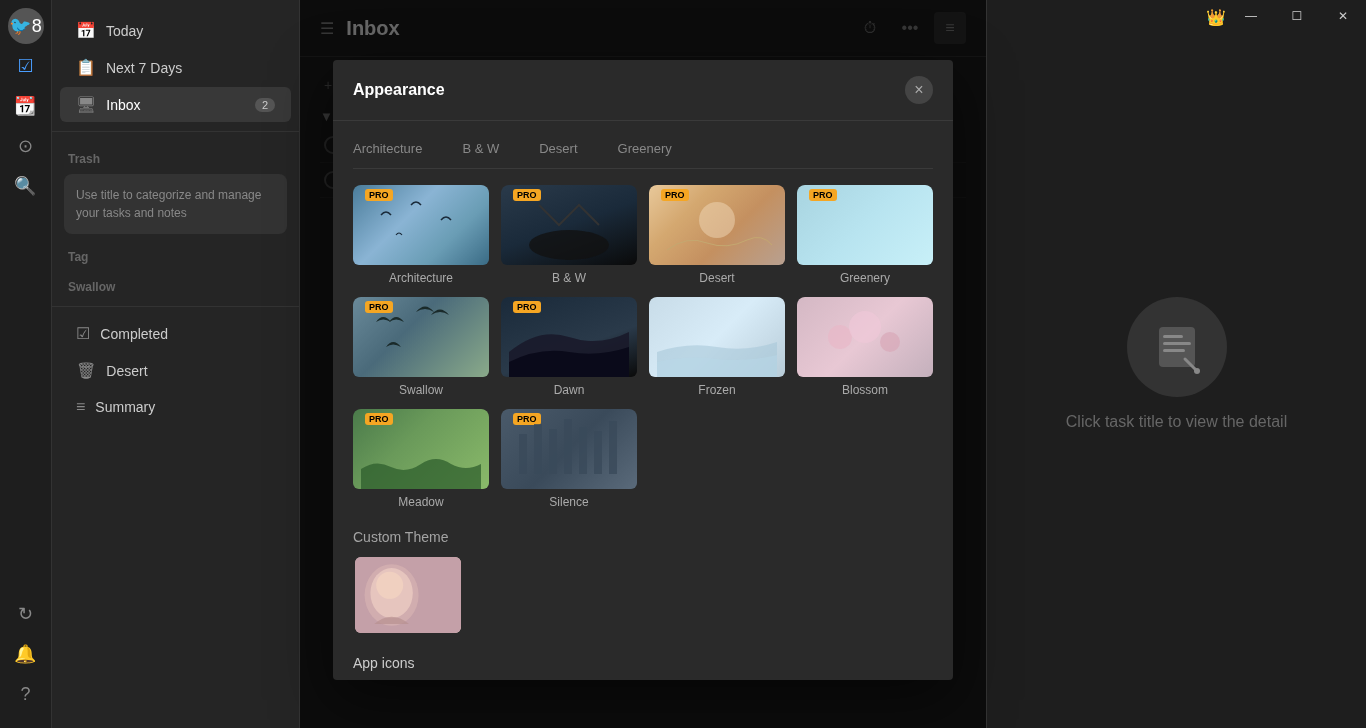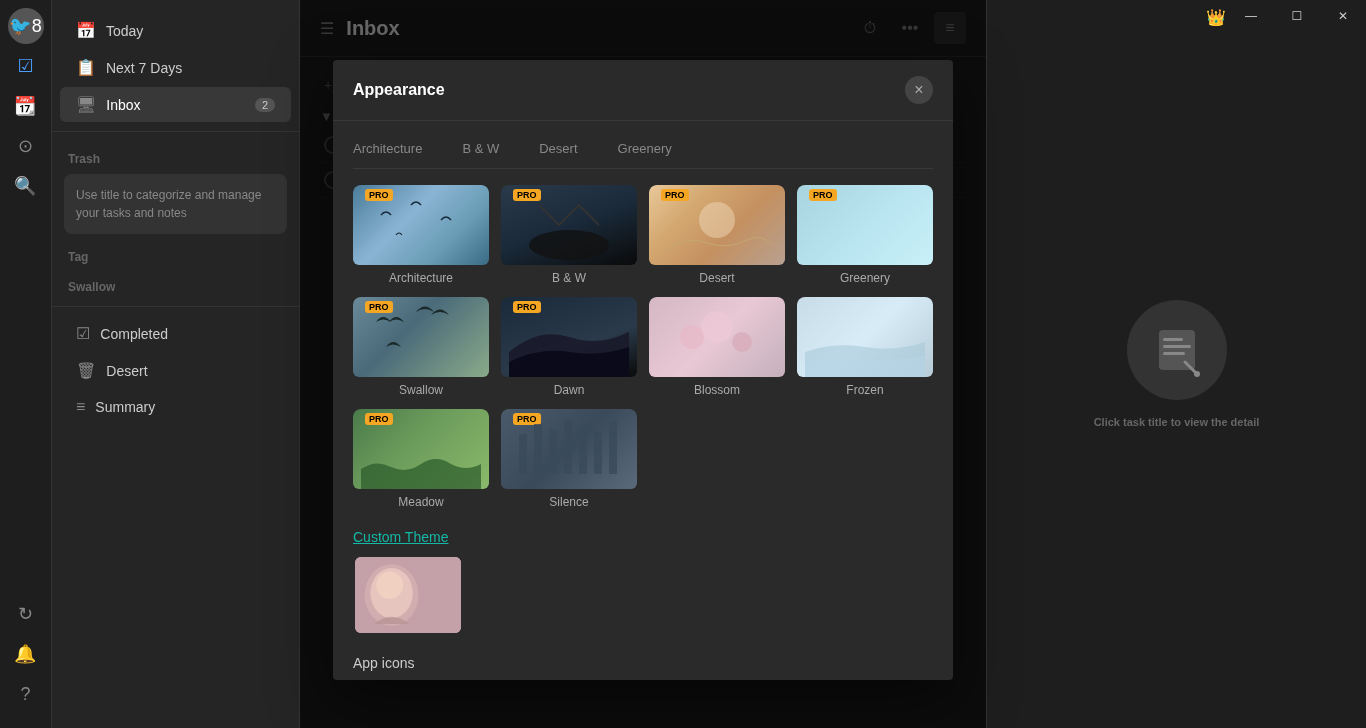--- a/index.html
+++ b/index.html
@@ -210,24 +210,23 @@
       width: 100px;
       height: 100px;
       border-radius: 50%;
       background: #333;
       display: flex;
       align-items: center;
       justify-content: center;
       margin-bottom: 16px;
     }
     .right-panel-text {
-      font-size: 11px;
+      font-size: 16px;
       color: #666;
       text-align: center;
-      font-weight: bold;
     }
 
     
     .modal-overlay {
       position: absolute;
       top: 0; left: 0; right: 0; bottom: 0;
       background: rgba(0,0,0,0.6);
       display: flex;
       align-items: flex-start;
       justify-content: center;
@@ -354,24 +353,23 @@
     .bg-silence {
       background: linear-gradient(135deg, #4a5a6a 0%, #3a4a5a 50%, #5a6a7a 100%);
     }
 
     
     .custom-theme-section {
       margin-bottom: 20px;
     }
     .custom-theme-label {
       font-size: 14px;
-      color: #14b8a6;
+      color: #a3a3a3;
       margin-bottom: 10px;
       font-weight: 500;
-      text-decoration: underline;
     }
     .custom-thumb {
       width: 110px;
       height: 80px;
       border-radius: 8px;
       overflow: hidden;
       cursor: pointer;
       border: 2px solid transparent;
     }
     .bg-custom {
@@ -613,38 +611,38 @@
               <span class="pro-badge">PRO</span>
               <svg class="birds-svg" viewBox="0 0 120 80" xmlns="http://www.w3.org/2000/svg">
                 <path d="M0 55 Q30 30 60 40 Q90 50 120 35 L120 80 L0 80Z" fill="#1a1a2a" opacity="0.9"></path>
                 <path d="M0 65 Q30 50 60 55 Q90 60 120 50 L120 80 L0 80Z" fill="#0a0a1a"></path>
               </svg>
             </div>
             <div class="theme-label">Dawn</div>
           </div>
 
           <div class="theme-item">
+            <div class="theme-thumb bg-frozen">
+              <svg class="birds-svg" viewBox="0 0 120 80" xmlns="http://www.w3.org/2000/svg">
+                <path d="M0 55 Q30 45 60 50 Q90 55 120 45 L120 80 L0 80Z" fill="#a8c8d8" opacity="0.6"></path>
+                <path d="M0 65 Q30 58 60 62 Q90 65 120 58 L120 80 L0 80Z" fill="#b8d8e8" opacity="0.5"></path>
+              </svg>
+            </div>
+            <div class="theme-label">Frozen</div>
+          </div>
+
+          <div class="theme-item">
             <div class="theme-thumb bg-blossom">
               <svg class="birds-svg" viewBox="0 0 120 80" xmlns="http://www.w3.org/2000/svg">
                 <circle cx="35" cy="40" r="12" fill="#e8b8c8" opacity="0.7"></circle>
                 <circle cx="60" cy="30" r="16" fill="#f0c8d8" opacity="0.6"></circle>
                 <circle cx="85" cy="45" r="10" fill="#d8a8b8" opacity="0.7"></circle>
               </svg>
             </div>
             <div class="theme-label">Blossom</div>
-          </div>
-
-          <div class="theme-item">
-            <div class="theme-thumb bg-frozen">
-              <svg class="birds-svg" viewBox="0 0 120 80" xmlns="http://www.w3.org/2000/svg">
-                <path d="M0 55 Q30 45 60 50 Q90 55 120 45 L120 80 L0 80Z" fill="#a8c8d8" opacity="0.6"></path>
-                <path d="M0 65 Q30 58 60 62 Q90 65 120 58 L120 80 L0 80Z" fill="#b8d8e8" opacity="0.5"></path>
-              </svg>
-            </div>
-            <div class="theme-label">Frozen</div>
           </div>
 
           <div class="theme-item">
             <div class="theme-thumb bg-meadow">
               <span class="pro-badge">PRO</span>
               <svg class="birds-svg" viewBox="0 0 120 80" xmlns="http://www.w3.org/2000/svg">
                 <path d="M0 60 Q15 50 30 58 Q45 65 60 55 Q75 45 90 55 Q105 63 120 55 L120 80 L0 80Z" fill="#2a5a2a" opacity="0.7"></path>
               </svg>
             </div>
             <div class="theme-label">Meadow</div>

